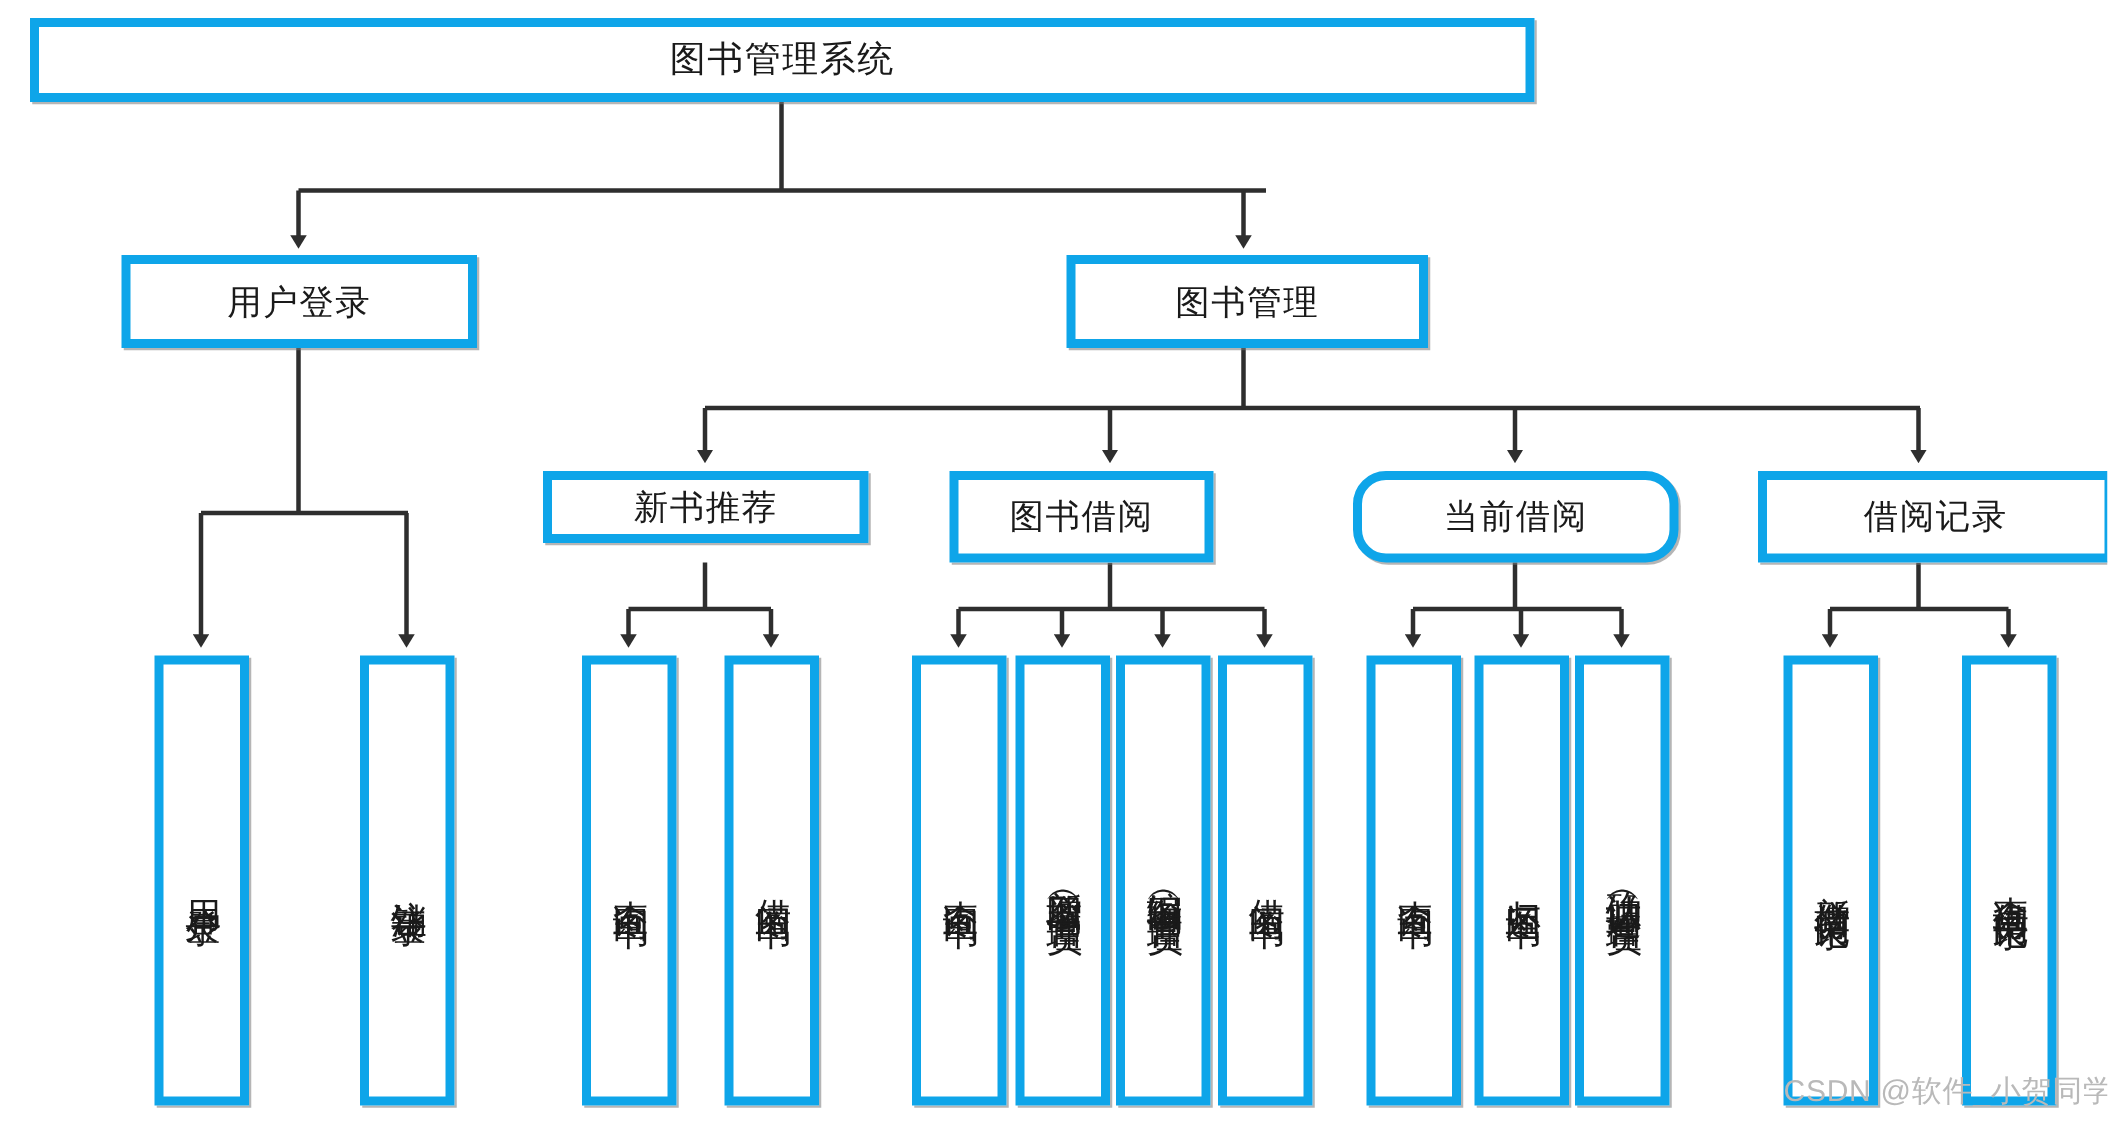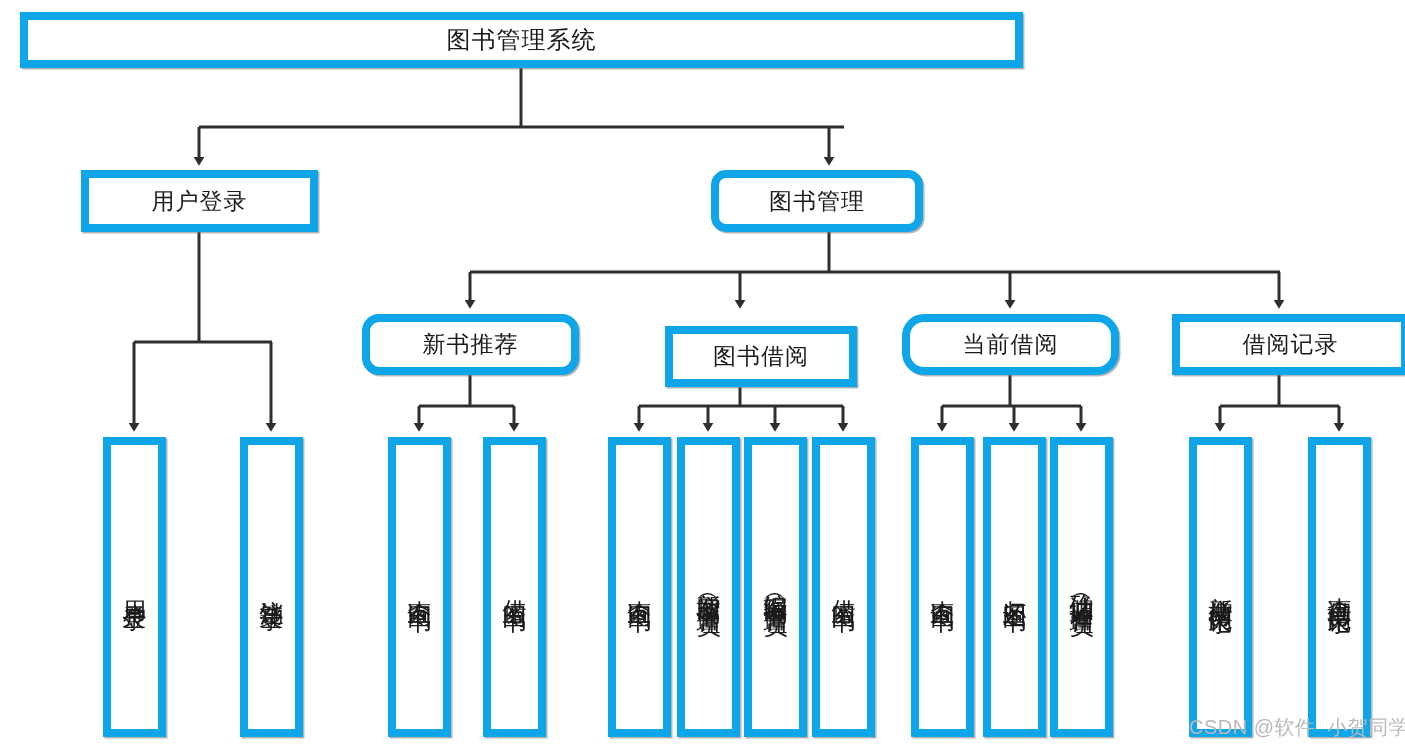--- a/index.html
+++ b/index.html
@@ -22,21 +22,21 @@
     left: 0;
     top: 0;
     width: 1405px;
     height: 747px;
     pointer-events: none;
   }
   .node {
     position: absolute;
     box-sizing: border-box;
     background: #ffffff;
-    border: 8px solid #0ea5e9;
+    border: 6px solid #0ea5e9;
     box-shadow: 1.5px 1.5px 0 rgba(120,120,120,0.55);
     display: flex;
     align-items: center;
     justify-content: center;
     color: #1a1a1a;
   }
   .node .label {
     text-align: center;
     line-height: 1.22;
     letter-spacing: 1px;
@@ -124,28 +124,28 @@
     </g>
   </svg>
 
   <div class="node root horiz" style="left:20px; top:12px; width:1003px; height:56px;">
     <span class="label">图书管理系统</span>
   </div>
 
   <div class="node horiz" style="left:81px; top:170px; width:237px; height:62px;">
     <span class="label">用户登录</span>
   </div>
-  <div class="node horiz" style="left:711px; top:170px; width:212px; height:62px;border-radius:15px;">
+  <div class="node horiz" style="left:711px; top:170px; width:241px; height:62px;">
     <span class="label">图书管理</span>
   </div>
 
-  <div class="node horiz" style="left:362px; top:314px; width:217px; height:61px;border-radius:17px;">
+  <div class="node horiz" style="left:362px; top:314px; width:217px; height:48px;">
     <span class="label">新书推荐</span>
   </div>
-  <div class="node horiz" style="left:633px; top:326px; width:192px; height:61px;margin-left:32px;">
+  <div class="node horiz" style="left:633px; top:314px; width:176px; height:61px;">
     <span class="label">图书借阅</span>
   </div>
   <div class="node horiz" style="left:902px; top:314px; width:217px; height:61px;border-radius:22px;">
     <span class="label">当前借阅</span>
   </div>
   <div class="node horiz" style="left:1172px; top:314px; width:237px; height:61px;">
     <span class="label">借阅记录</span>
   </div>
 
   <div class="node vert" style="left:103px; top:437px; width:63px; height:300px;">

